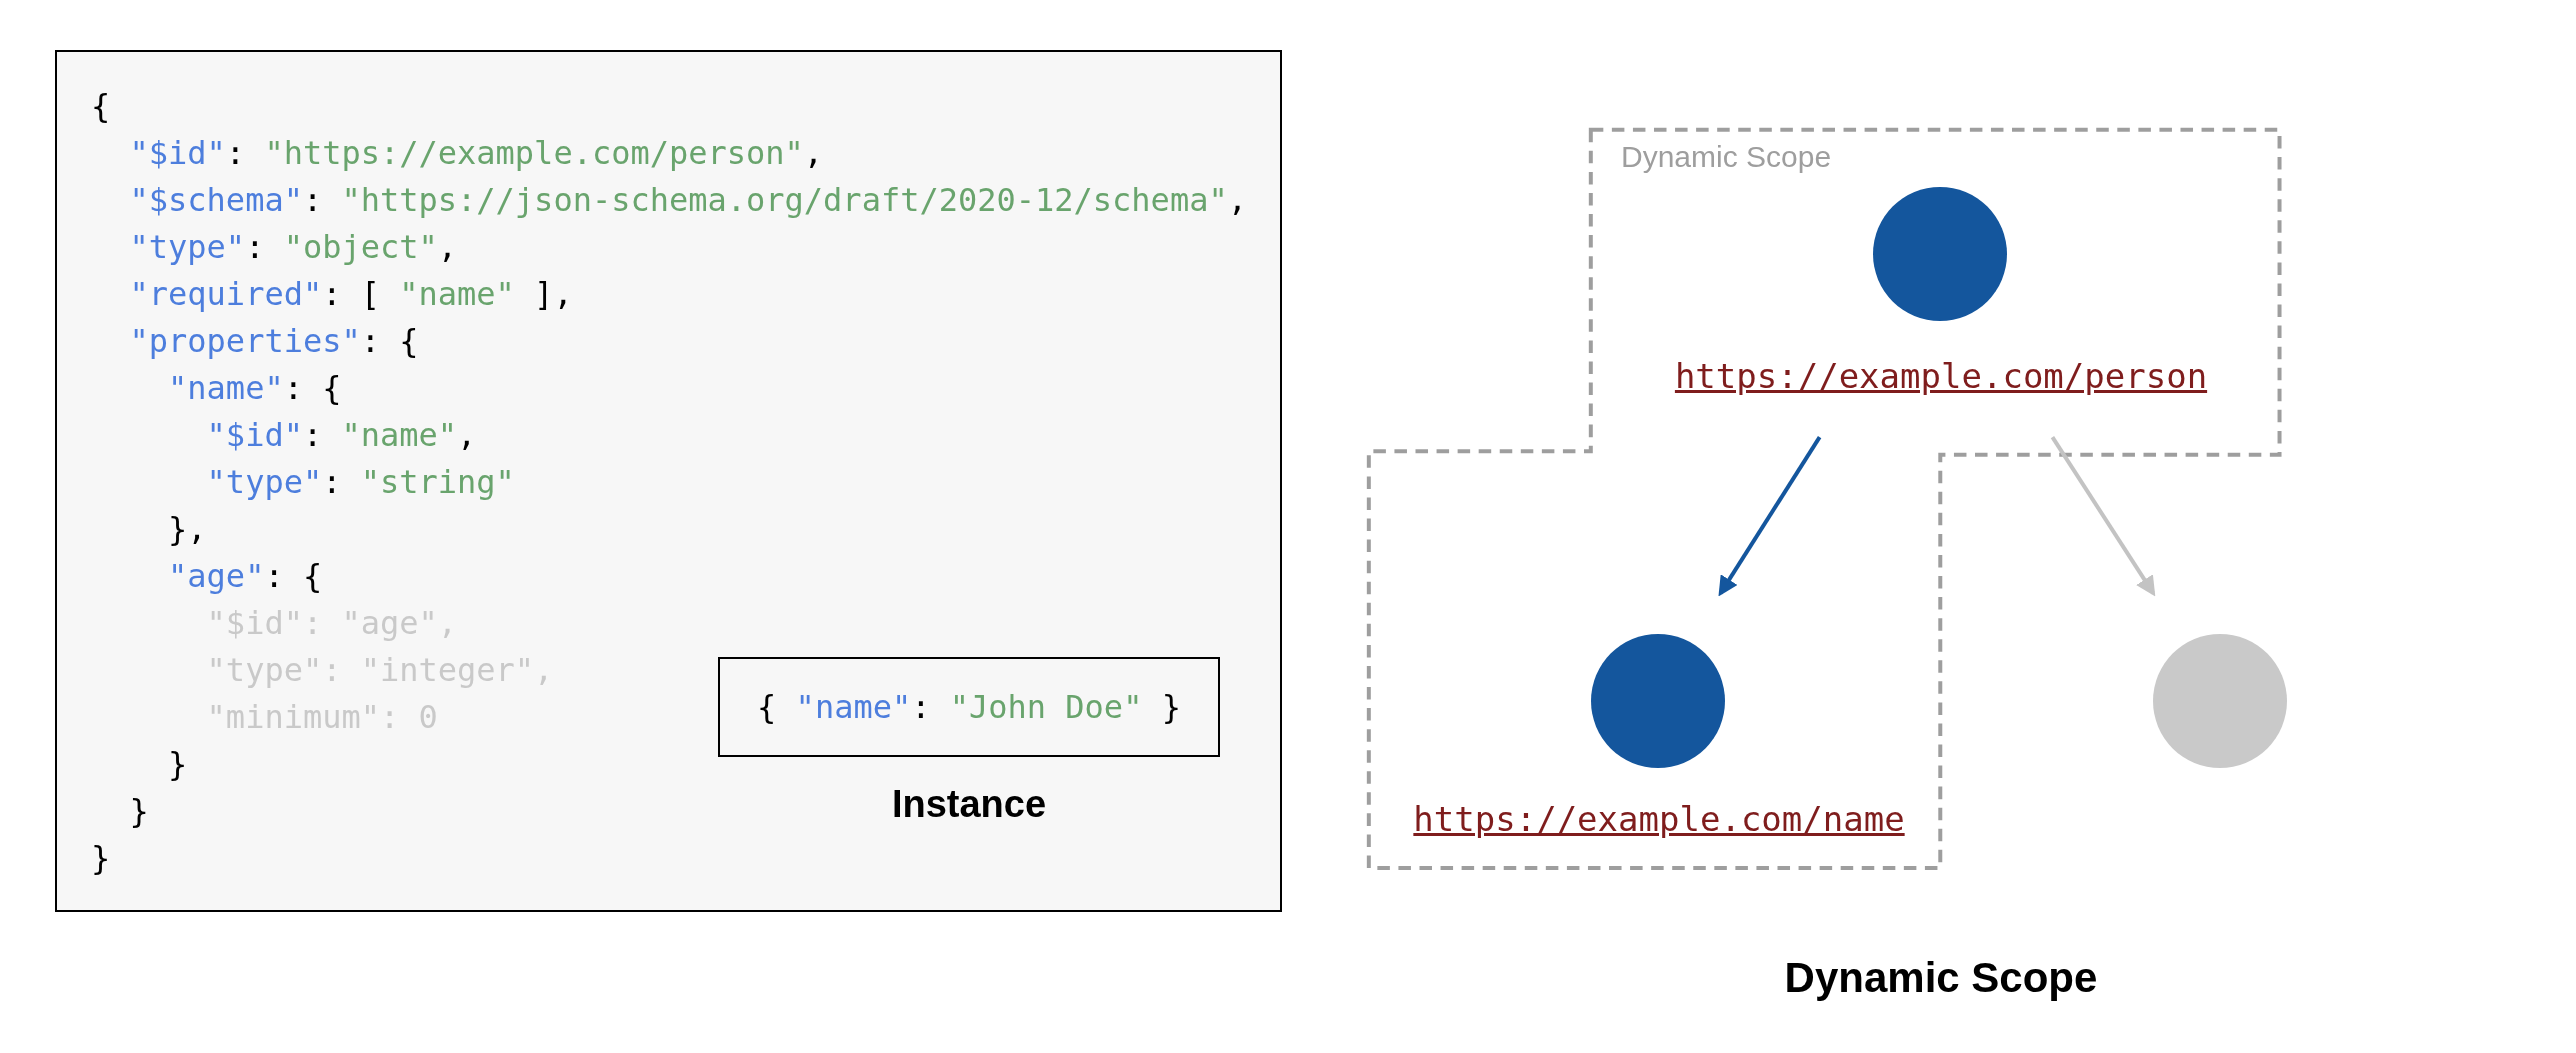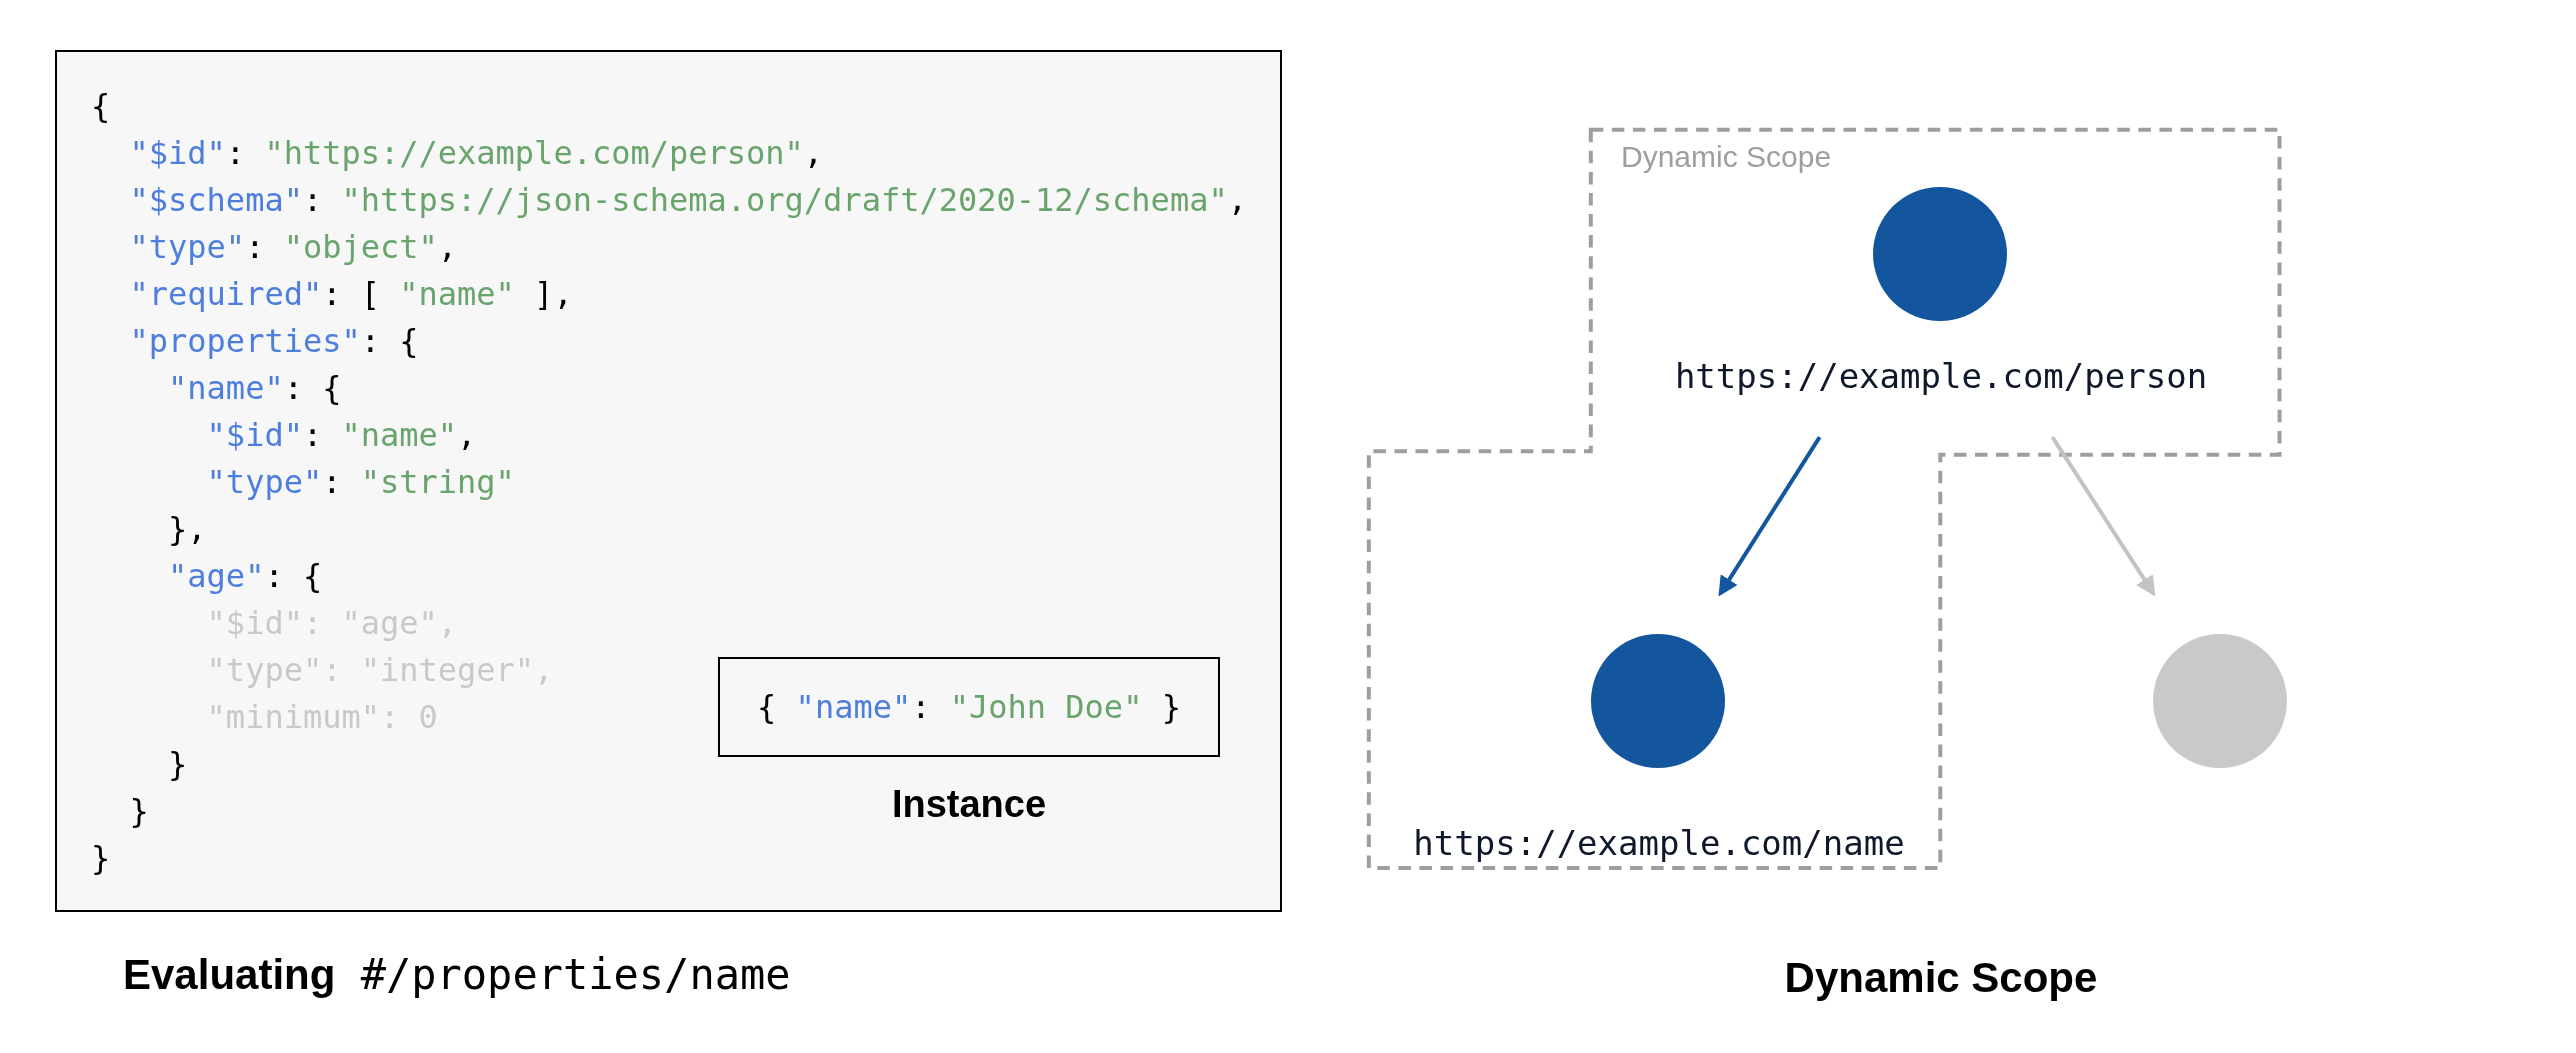--- a/index.html
+++ b/index.html
@@ -124,21 +124,21 @@
   }
   .node-blue { background: #14569d; }
   .node-gray { background: #c9c9c9; }
   .url-label {
     position: absolute;
     transform: translateX(-50%);
     font-family: "DejaVu Sans Mono", monospace;
     font-size: 34px;
     white-space: nowrap;
   }
-  .url-blue { color: #0f172a; }
+  .url-blue { color: #7f1d1d; text-decoration: underline; }
   .url-gray { color: #c9c9c9; }
 </style>
 </head>
 <body>
 
 <div class="stage">
 
   <div class="schema-box">
     <div class="schema-code">
         <div class="code-line"><span class="tok-p">{</span></div>
@@ -159,23 +159,20 @@
         <div class="code-line"><span class="tok-p">  }</span></div>
         <div class="code-line"><span class="tok-p">}</span></div>
       </div>
 
     <div class="instance-box">
       <div class="instance-code"><span class="tok-p">{ </span><span class="tok-k">"name"</span><span class="tok-p">: </span><span class="tok-s">"John Doe"</span><span class="tok-p"> }</span></div>
     </div>
     <div class="instance-label">Instance</div>
   </div>
 
-  <div class="caption-left">
-    <span class="cap-bold">Evaluating</span><span class="cap-mono"> #/properties/name</span>
-  </div>
 
   <svg class="diagram-overlay" viewBox="0 0 4524 1850" xmlns="http://www.w3.org/2000/svg">
     <defs>
       <marker id="arrow-blue" viewBox="0 0 10 10" refX="8" refY="5" markerWidth="5" markerHeight="5" orient="auto-start-reverse">
         <path d="M0,0 L10,5 L0,10 Z" fill="#14569d"></path>
       </marker>
       <marker id="arrow-gray" viewBox="0 0 10 10" refX="8" refY="5" markerWidth="5" markerHeight="5" orient="auto-start-reverse">
         <path d="M0,0 L10,5 L0,10 Z" fill="#c3c3c3"></path>
       </marker>
     </defs>
@@ -185,20 +182,20 @@
     <line x1="3196" y1="768" x2="3022" y2="1042" stroke="#14569d" stroke-width="7" marker-end="url(#arrow-blue)"></line>
     <line x1="3605" y1="768" x2="3782" y2="1042" stroke="#c3c3c3" stroke-width="7" marker-end="url(#arrow-gray)"></line>
   </svg>
 
   <div class="scope-region-label">Dynamic Scope</div>
 
   <div class="node node-blue" style="left:1873px; top:187px;"></div>
   <div class="url-label url-blue" style="left:1941px; top:356px;">https://example.com/person</div>
 
   <div class="node node-blue" style="left:1591px; top:634px;"></div>
-  <div class="url-label url-blue" style="left:1659px; top:799px;margin-top:24px;">https://example.com/name</div>
+  <div class="url-label url-blue" style="left:1659px; top:799px;">https://example.com/name</div>
 
   <div class="node node-gray" style="left:2153px; top:634px;"></div>
 
   <div class="caption-right">Dynamic Scope</div>
 
 </div>
 
 
 </body></html>

